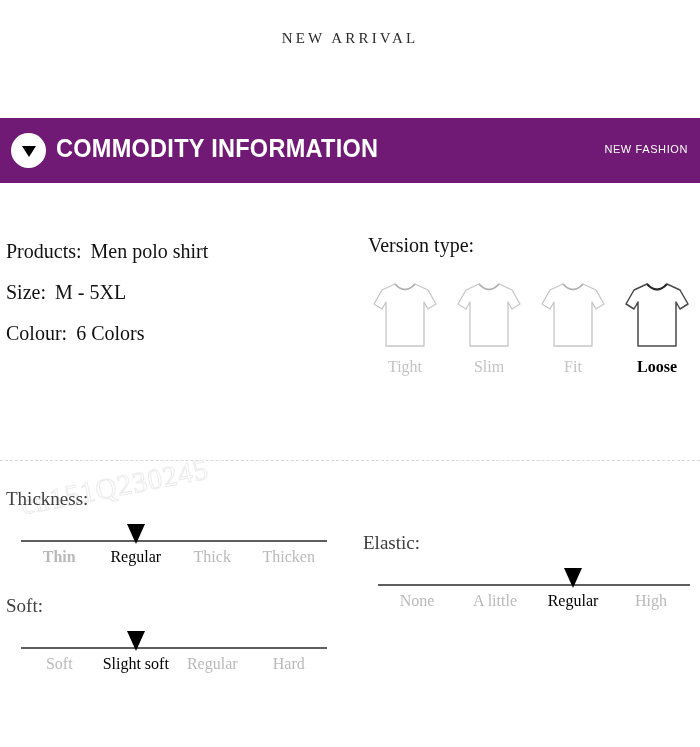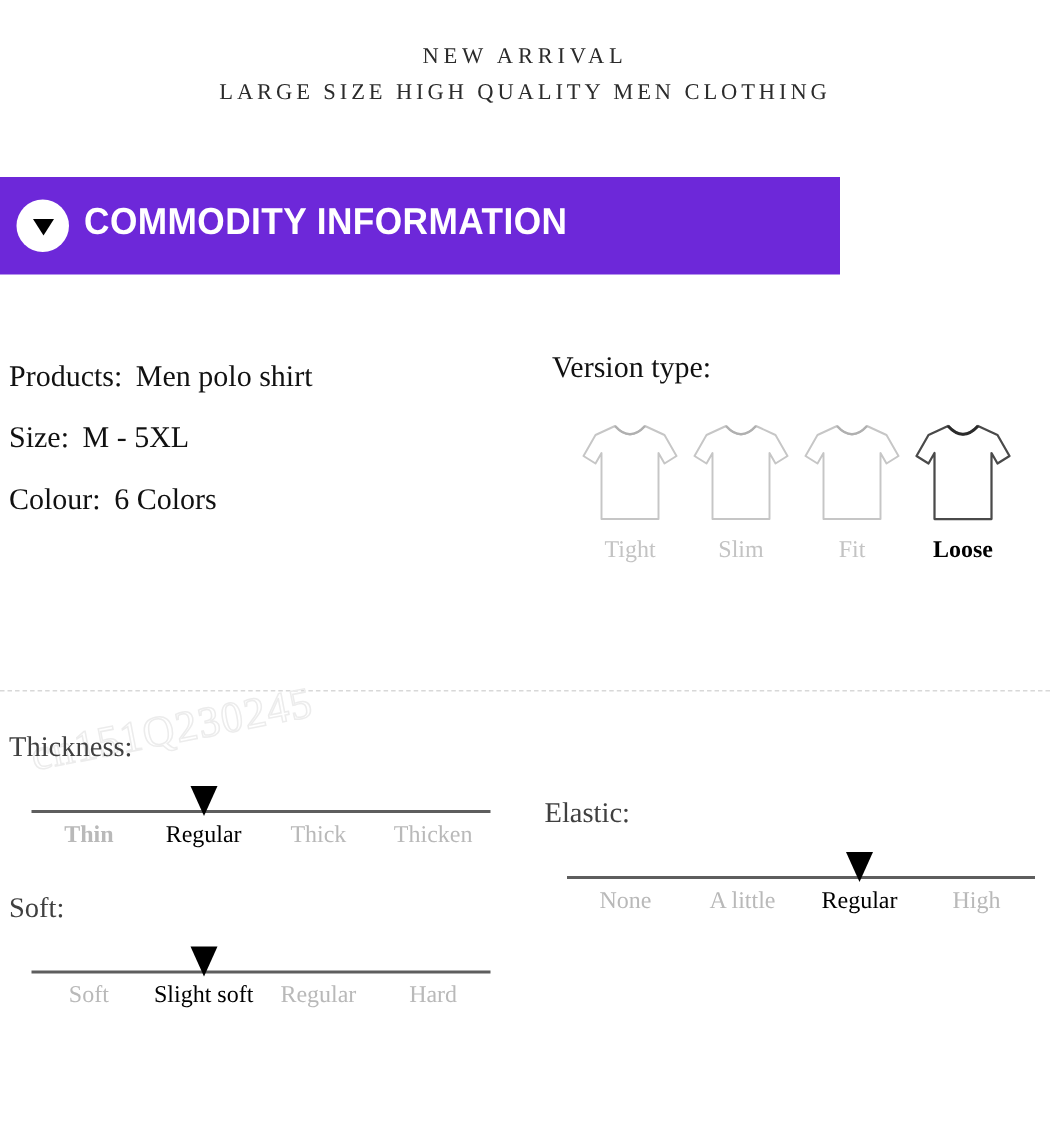--- a/index.html
+++ b/index.html
@@ -45,23 +45,23 @@
     letter-spacing: 2.6px;
     color: #2b2b2b;
     font-family: "Liberation Serif", serif;
   }
 
   
   .banner {
     position: absolute;
     left: 0;
     top: 118px;
-    width: 560px;
+    width: 700px;
     height: 65px;
-    background: #6d28d9;
+    background: #701a75;
   }
   .banner-icon {
     position: absolute;
     left: 11px;
     top: 15px;
     width: 35px;
     height: 35px;
     border-radius: 50%;
     background: #ffffff;
   }
@@ -133,21 +133,21 @@
     font-size: 20px;
     color: #111111;
     line-height: 28px;
   }
   .shirts {
     position: absolute;
     left: 0;
     top: 48px;
     width: 326px;
     display: flex;
-    justify-content: center;
+    justify-content: space-between;
   }
   .shirt-item {
     width: 74px;
     text-align: center;
   }
   .shirt-svg {
     display: block;
     margin: 0 auto;
   }
   .shirt-label {
@@ -241,21 +241,20 @@
     transform-origin: left top;
     pointer-events: none;
     white-space: nowrap;
   }
 </style>
 </head>
 <body>
 
 <div class="top-header">
   <div class="line1">NEW ARRIVAL</div>
-  <div class="line2">LARGE SIZE HIGH QUALITY MEN CLOTHING</div>
 </div>
 
 <div class="banner">
   <div class="banner-icon">
     <div class="tri"></div>
   </div>
   <div class="banner-title">COMMODITY INFORMATION</div>
 </div>
 <div class="banner-tag">NEW FASHION</div>
 

